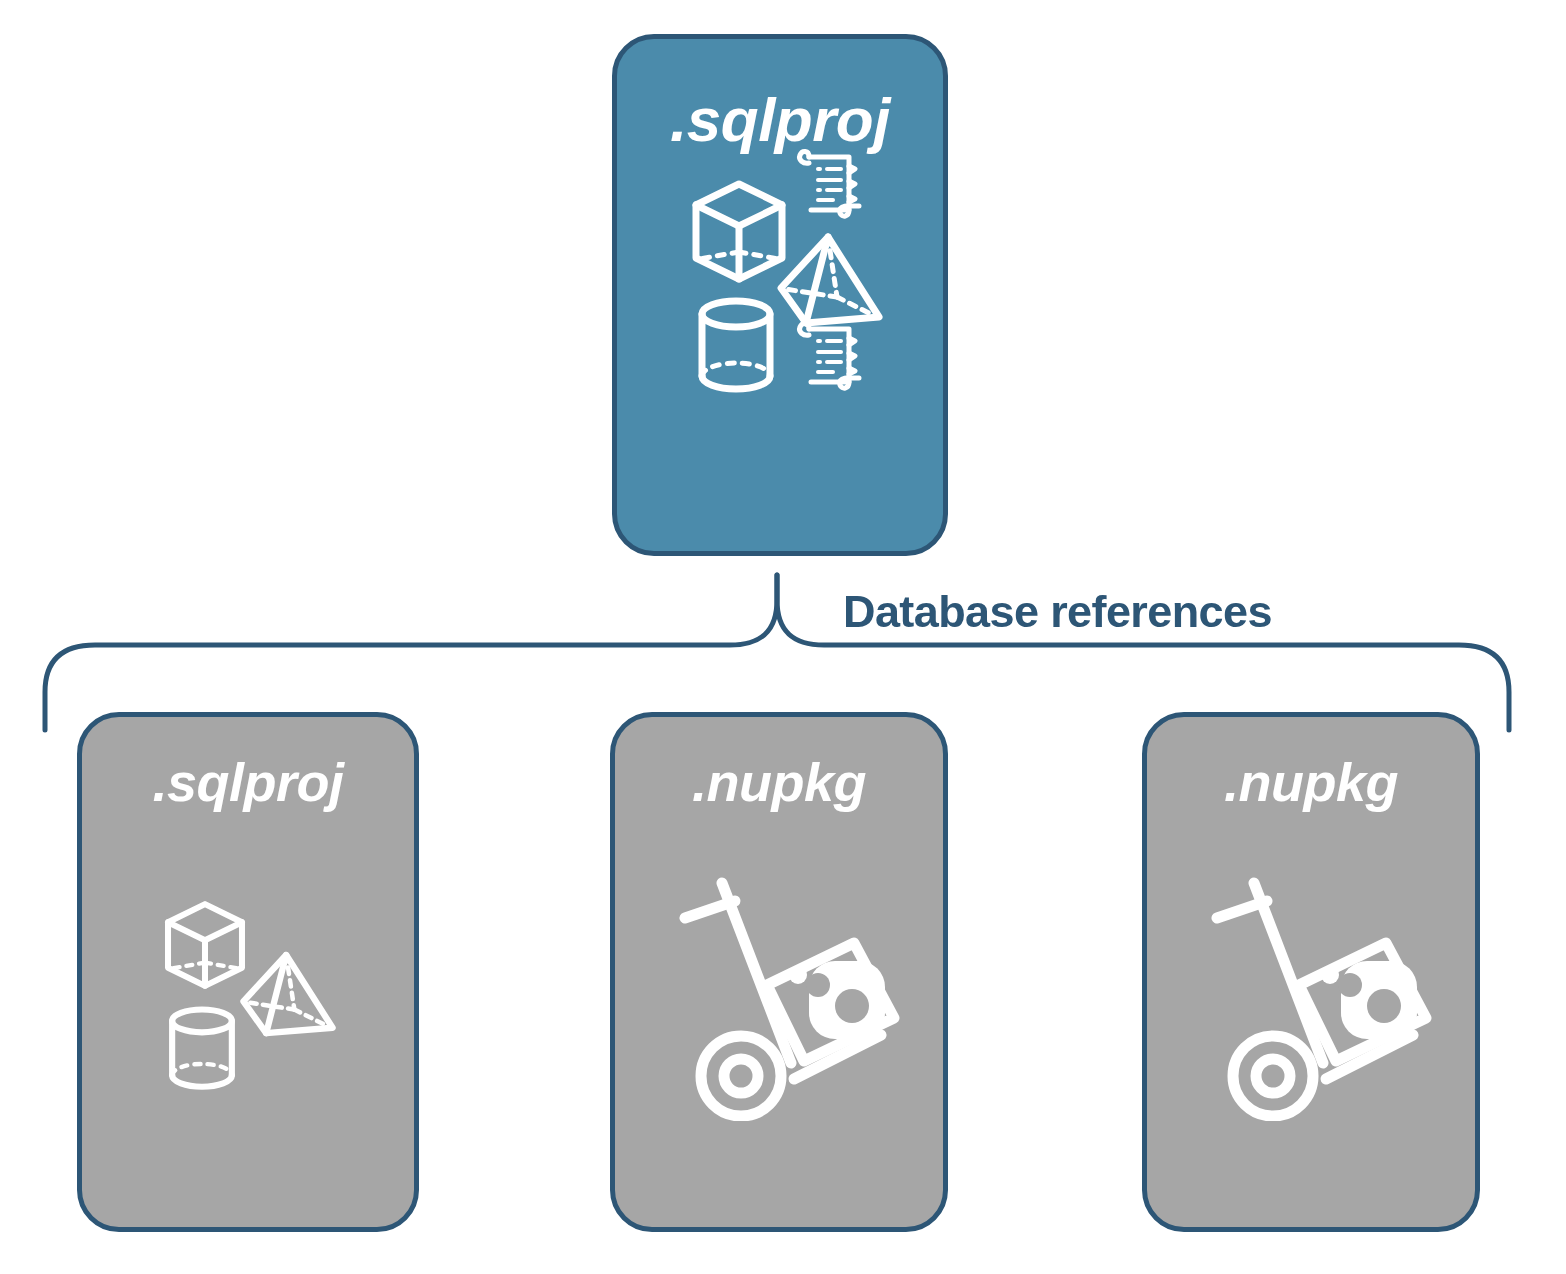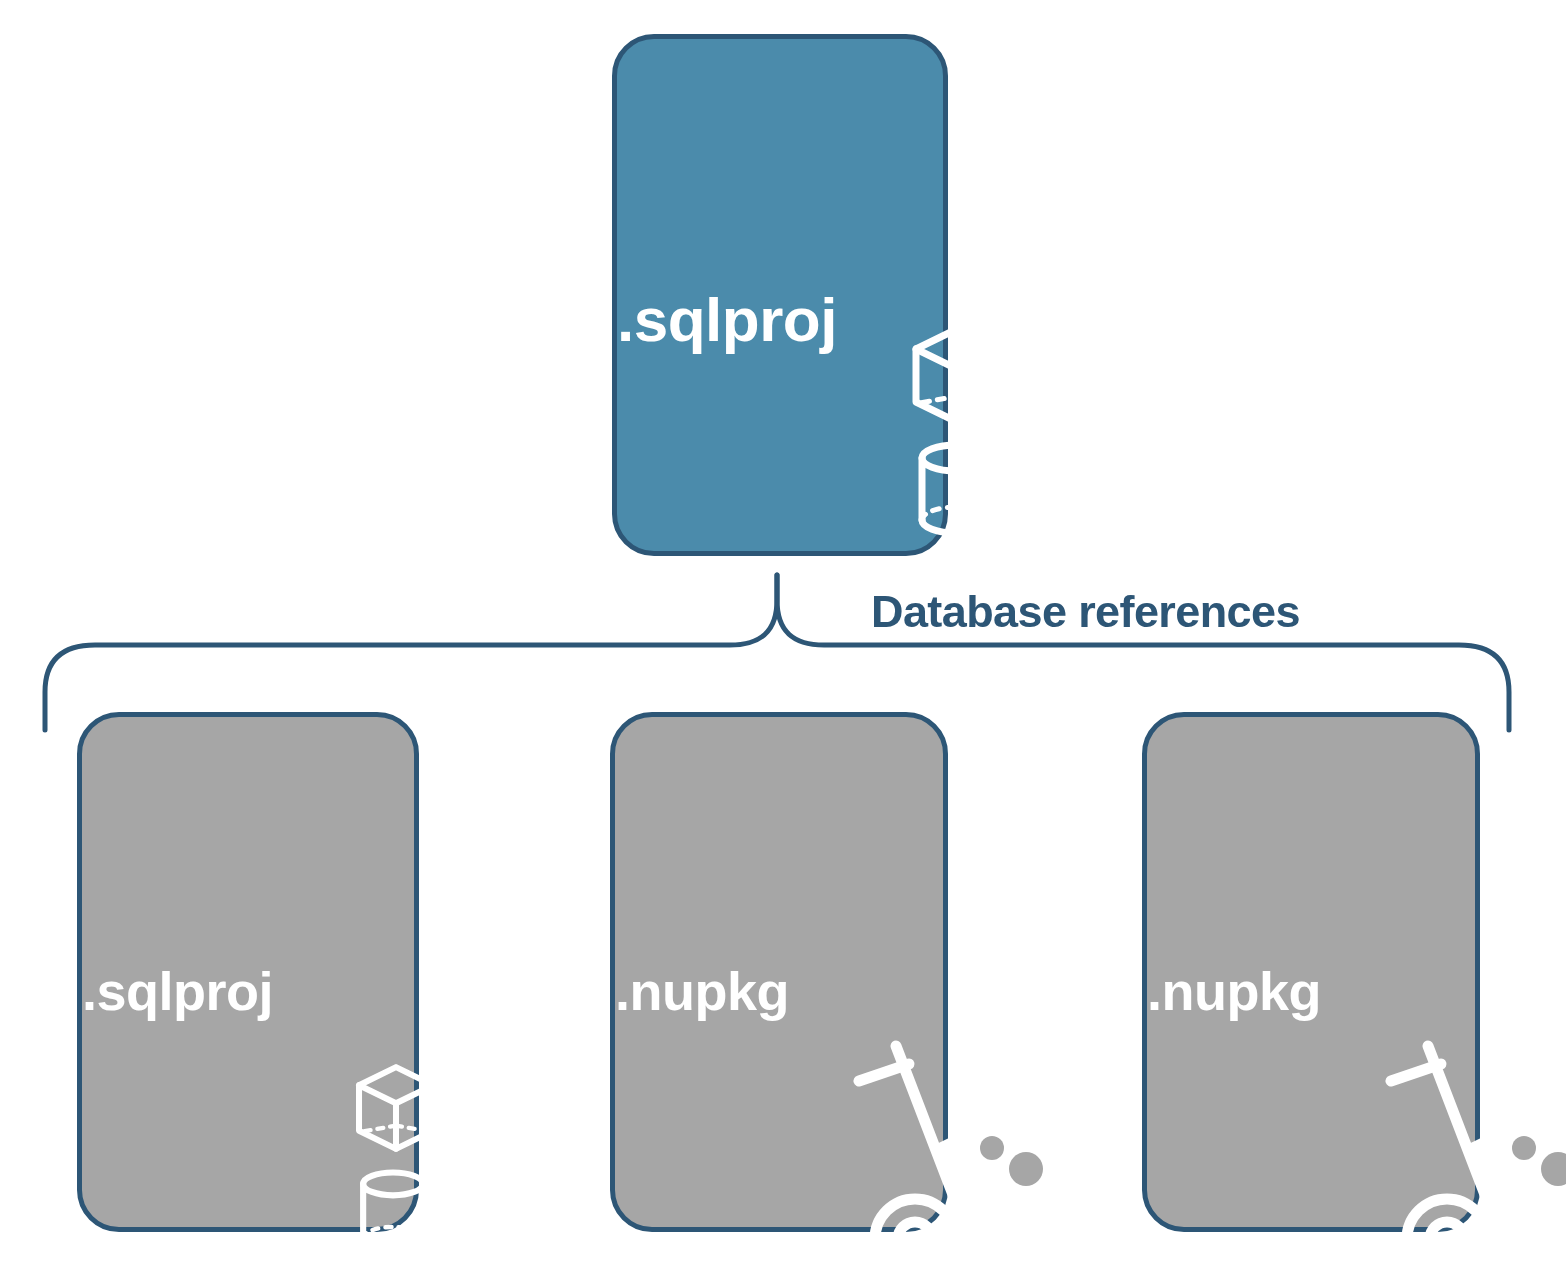--- a/index.html
+++ b/index.html
@@ -16,22 +16,23 @@
     height: 1274px;
     background: #ffffff;
     overflow: hidden;
   }
   .node-box {
     position: absolute;
     box-sizing: border-box;
     border: 5px solid #2d5676;
     border-radius: 42px;
     display: flex;
-    flex-direction: row;
+    flex-direction: column;
     align-items: center;
+    font-style: italic;
   }
   .node-box.primary {
     background: #4b8bab;
   }
   .node-box.secondary {
     background: #a6a6a6;
   }
   .node-title {
     color: #ffffff;
     font-weight: bold;
@@ -58,21 +59,21 @@
   .brace-layer {
     position: absolute;
     left: 0;
     top: 0;
     width: 1566px;
     height: 1274px;
     pointer-events: none;
   }
   #brace-caption {
     position: absolute;
-    left: 871px;
+    left: 843px;
     top: 586px;
     font-size: 45px;
     font-weight: bold;
     color: #2d5676;
     letter-spacing: -0.6px;
     white-space: nowrap;
     user-select: none;
   }
 </style>
 </head>

